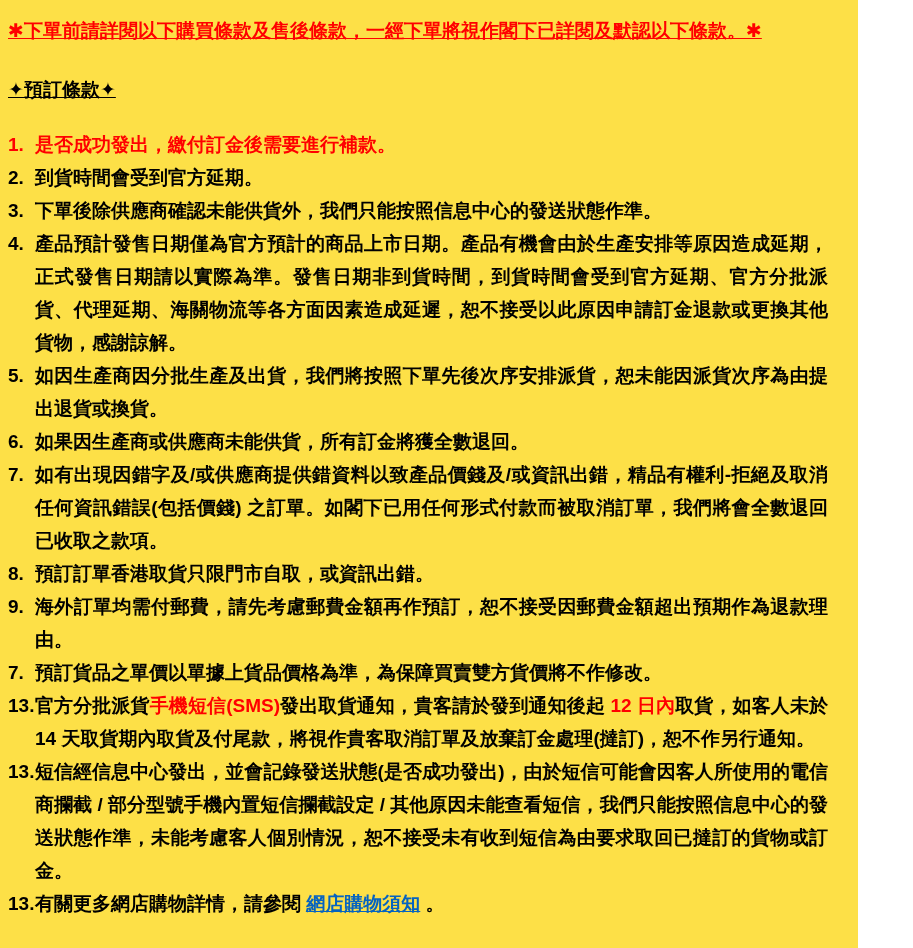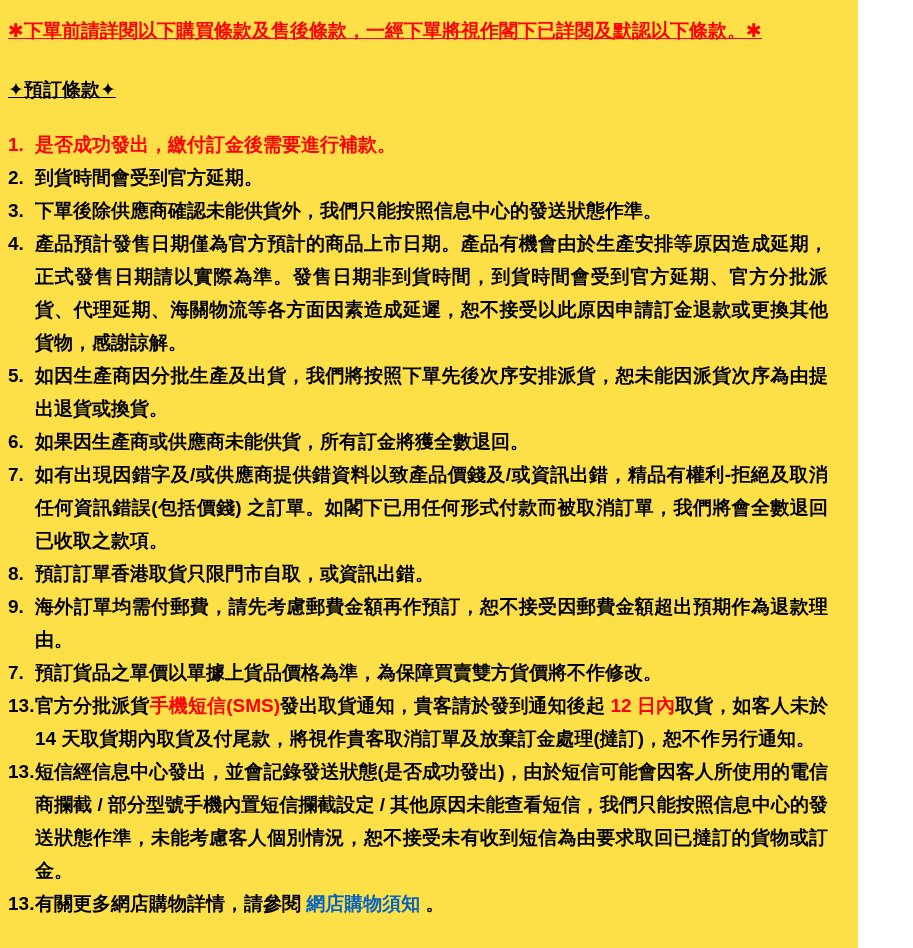--- a/index.html
+++ b/index.html
@@ -46,20 +46,21 @@
   .term-text {
     flex: 1 1 auto;
     text-align: justify;
     text-justify: inter-ideograph;
   }
   .red-underline {
     color: var(--red, #ff0000);
   }
   .link {
     color: var(--link, #0563c1);
+    text-decoration: underline;
     cursor: pointer;
   }
 </style>
 </head>
 <body>
 
 <div class="page">
   <div class="warning">✱下單前請詳閱以下購買條款及售後條款，一經下單將視作閣下已詳閱及默認以下條款。✱</div>
 
   <div class="section-title">✦預訂條款✦</div>

